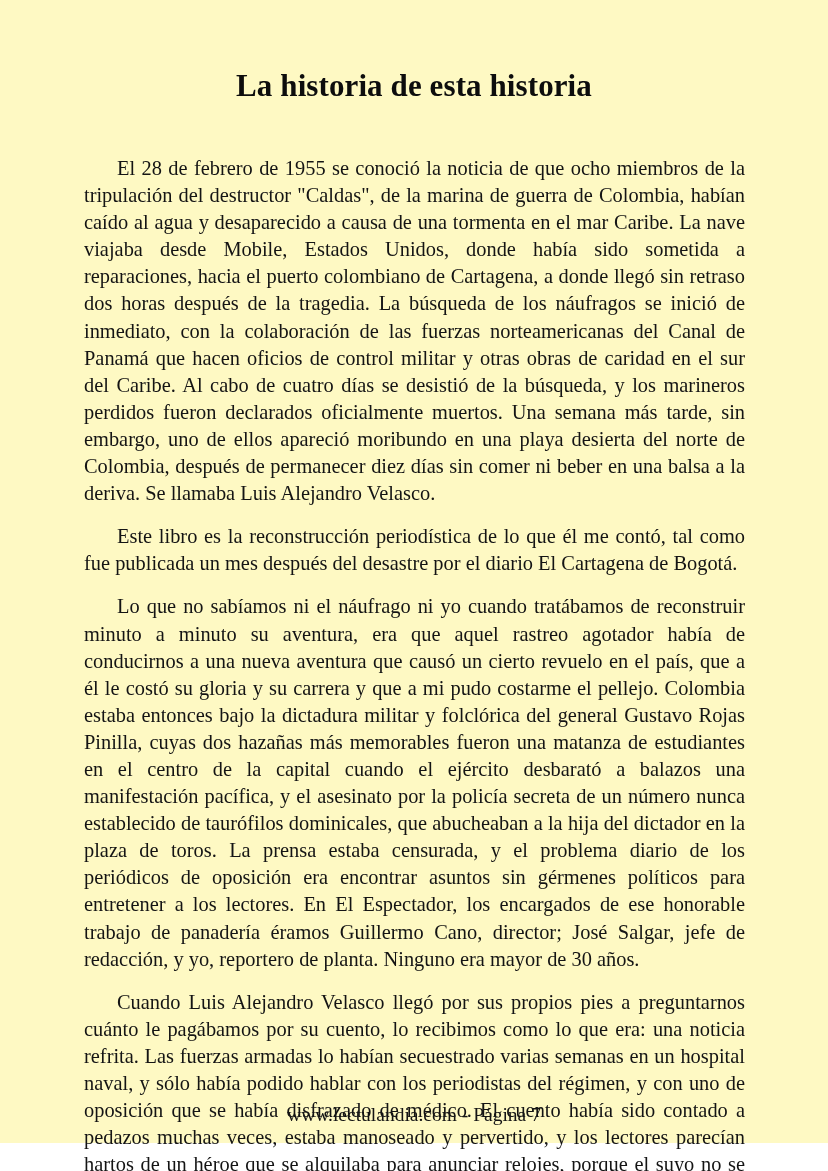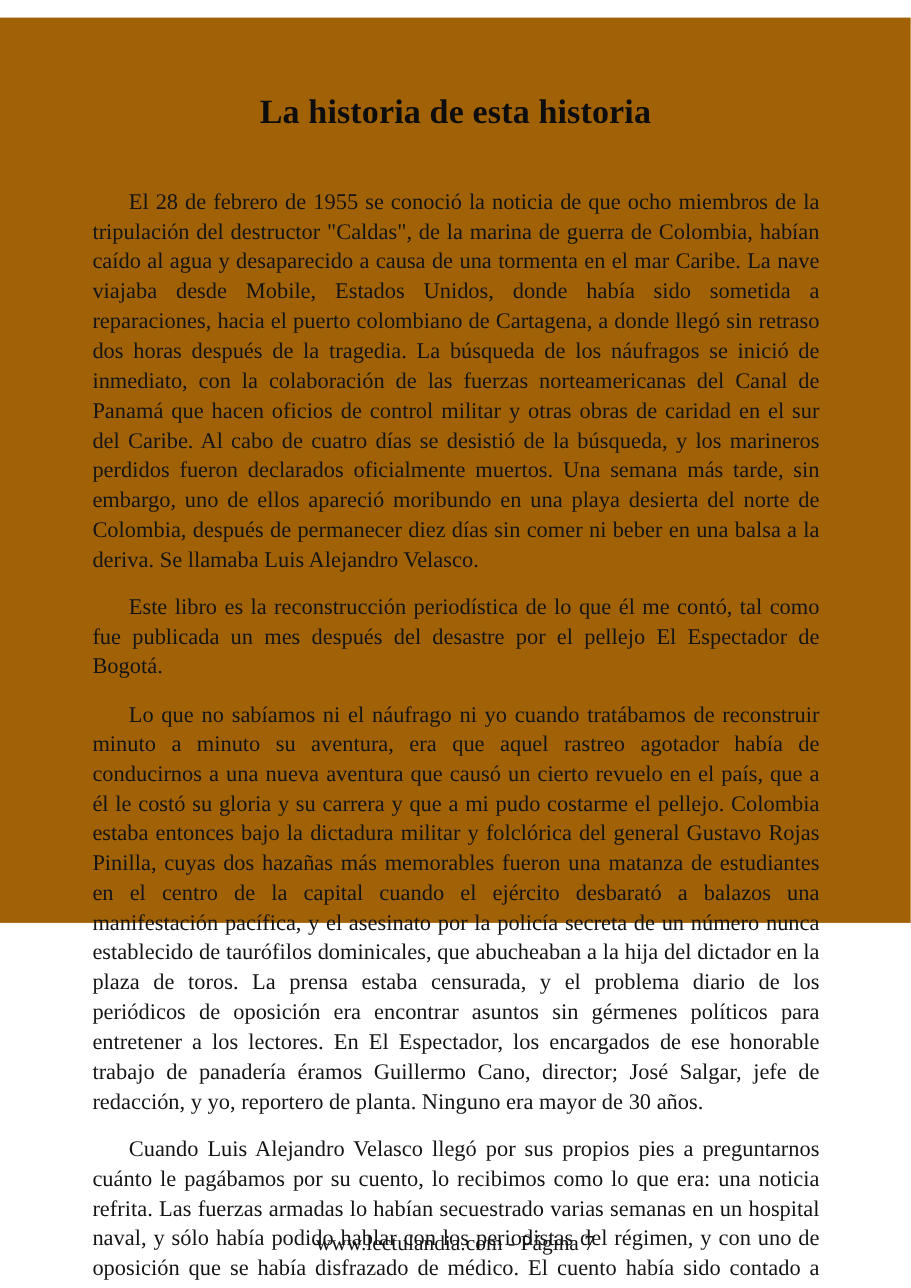--- a/index.html
+++ b/index.html
@@ -13,25 +13,25 @@
     height: 1171px;
     position: relative;
     overflow: hidden;
     font-family: "Liberation Serif", "DejaVu Serif", serif;
     color: #111111;
     -webkit-font-smoothing: antialiased;
   }
 
   .page {
     position: absolute;
-    top: 16px;
+    top: 0;
     left: 0;
     width: 828px;
-    height: 823px;
-    background: #a16207;
+    height: 1143px;
+    background: #fef9c3;
     box-sizing: border-box;
   }
 
   .page-title {
     position: absolute;
     top: 68px;
     left: 0;
     width: 828px;
     text-align: center;
     font-family: "Liberation Serif", "DejaVu Serif", serif;
@@ -80,20 +80,20 @@
 </style>
 </head>
 <body>
 
 <div class="page">
 
   <h1 class="page-title">La historia de esta historia</h1>
 
   <div class="body-text">
     <p>El 28 de febrero de 1955 se conoció la noticia de que ocho miembros de la tripulación del destructor "Caldas", de la marina de guerra de Colombia, habían caído al agua y desaparecido a causa de una tormenta en el mar Caribe. La nave viajaba desde Mobile, Estados Unidos, donde había sido sometida a reparaciones, hacia el puerto colombiano de Cartagena, a donde llegó sin retraso dos horas después de la tragedia. La búsqueda de los náufragos se inició de inmediato, con la colaboración de las fuerzas norteamericanas del Canal de Panamá que hacen oficios de control militar y otras obras de caridad en el sur del Caribe. Al cabo de cuatro días se desistió de la búsqueda, y los marineros perdidos fueron declarados oficialmente muertos. Una semana más tarde, sin embargo, uno de ellos apareció moribundo en una playa desierta del norte de Colombia, después de permanecer diez días sin comer ni beber en una balsa a la deriva. Se llamaba Luis Alejandro Velasco.</p>
-    <p>Este libro es la reconstrucción periodística de lo que él me contó, tal como fue publicada un mes después del desastre por el pellejo El Espectador de Bogotá.</p>
+    <p>Este libro es la reconstrucción periodística de lo que él me contó, tal como fue publicada un mes después del desastre por el diario El Cartagena de Bogotá.</p>
     <p>Lo que no sabíamos ni el náufrago ni yo cuando tratábamos de reconstruir minuto a minuto su aventura, era que aquel rastreo agotador había de conducirnos a una nueva aventura que causó un cierto revuelo en el país, que a él le costó su gloria y su carrera y que a mi pudo costarme el pellejo. Colombia estaba entonces bajo la dictadura militar y folclórica del general Gustavo Rojas Pinilla, cuyas dos hazañas más memorables fueron una matanza de estudiantes en el centro de la capital cuando el ejército desbarató a balazos una manifestación pacífica, y el asesinato por la policía secreta de un número nunca establecido de taurófilos dominicales, que abucheaban a la hija del dictador en la plaza de toros. La prensa estaba censurada, y el problema diario de los periódicos de oposición era encontrar asuntos sin gérmenes políticos para entretener a los lectores. En El Espectador, los encargados de ese honorable trabajo de panadería éramos Guillermo Cano, director; José Salgar, jefe de redacción, y yo, reportero de planta. Ninguno era mayor de 30 años.</p>
     <p>Cuando Luis Alejandro Velasco llegó por sus propios pies a preguntarnos cuánto le pagábamos por su cuento, lo recibimos como lo que era: una noticia refrita. Las fuerzas armadas lo habían secuestrado varias semanas en un hospital naval, y sólo había podido hablar con los periodistas del régimen, y con uno de oposición que se había disfrazado de médico. El cuento había sido contado a pedazos muchas veces, estaba manoseado y pervertido, y los lectores parecían hartos de un héroe que se alquilaba para anunciar relojes, porque el suyo no se atrasó a la intemperie; que aparecía en anuncios de zapatos, porque los suyos eran tan fuertes que no los pudo desgarrar para comérselos, y en otras muchas porquerías de publicidad. Había sido condecorado, había hecho discursos patrióticos por radio, lo habían mostrado en la</p>
   </div>
 
   <div class="page-footer">www.lectulandia.com - Página 7</div>
 
 </div>
 
 </body></html>

